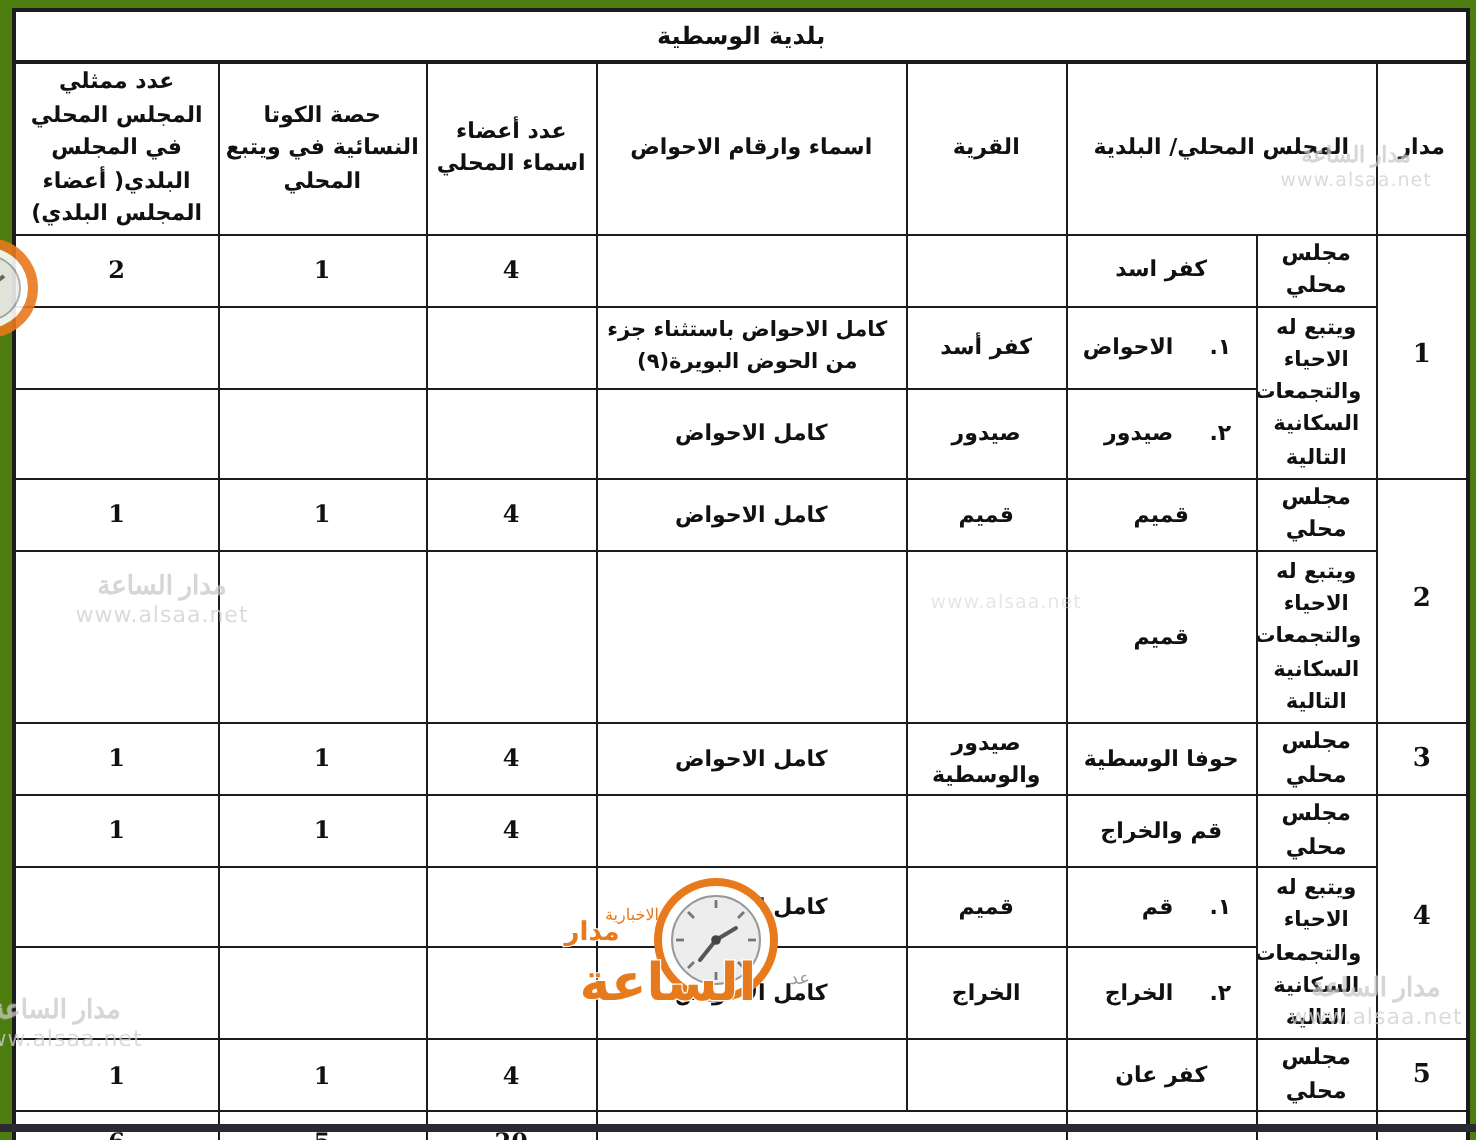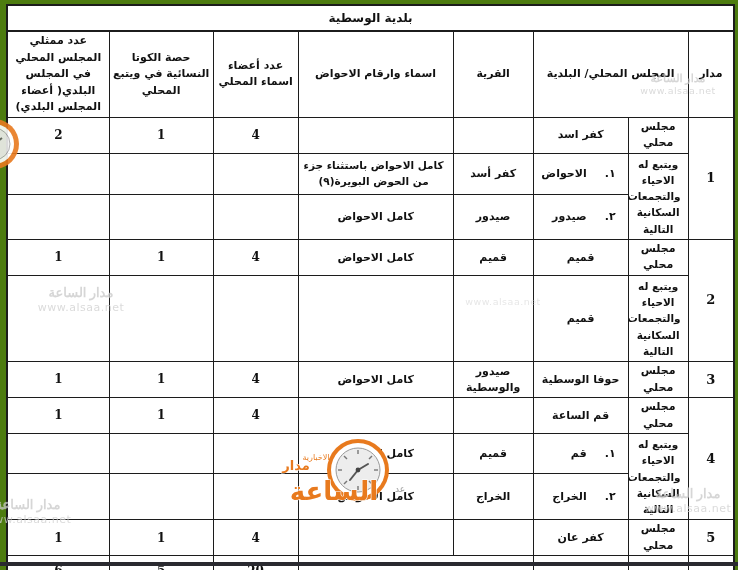--- a/index.html
+++ b/index.html
@@ -157,21 +157,21 @@
       <td>صيدور والوسطية</td>
       <td>كامل الاحواض</td>
       <td class="num-val">4</td>
       <td class="num-val">1</td>
       <td class="num-val">1</td>
     </tr>
 
     <tr class="h28">
       <td class="serial-cell" rowspan="3">4</td>
       <td class="ctype">مجلس محلي</td>
-      <td>قم الساعة</td>
+      <td>قم والخراج</td>
       <td></td>
       <td></td>
       <td class="num-val">4</td>
       <td class="num-val">1</td>
       <td class="num-val">1</td>
     </tr>
     <tr class="h33">
       <td class="follows" rowspan="2">ويتبع له الاحياء والتجمعات السكانية التالية</td>
       <td>
         <div class="name-listed">

